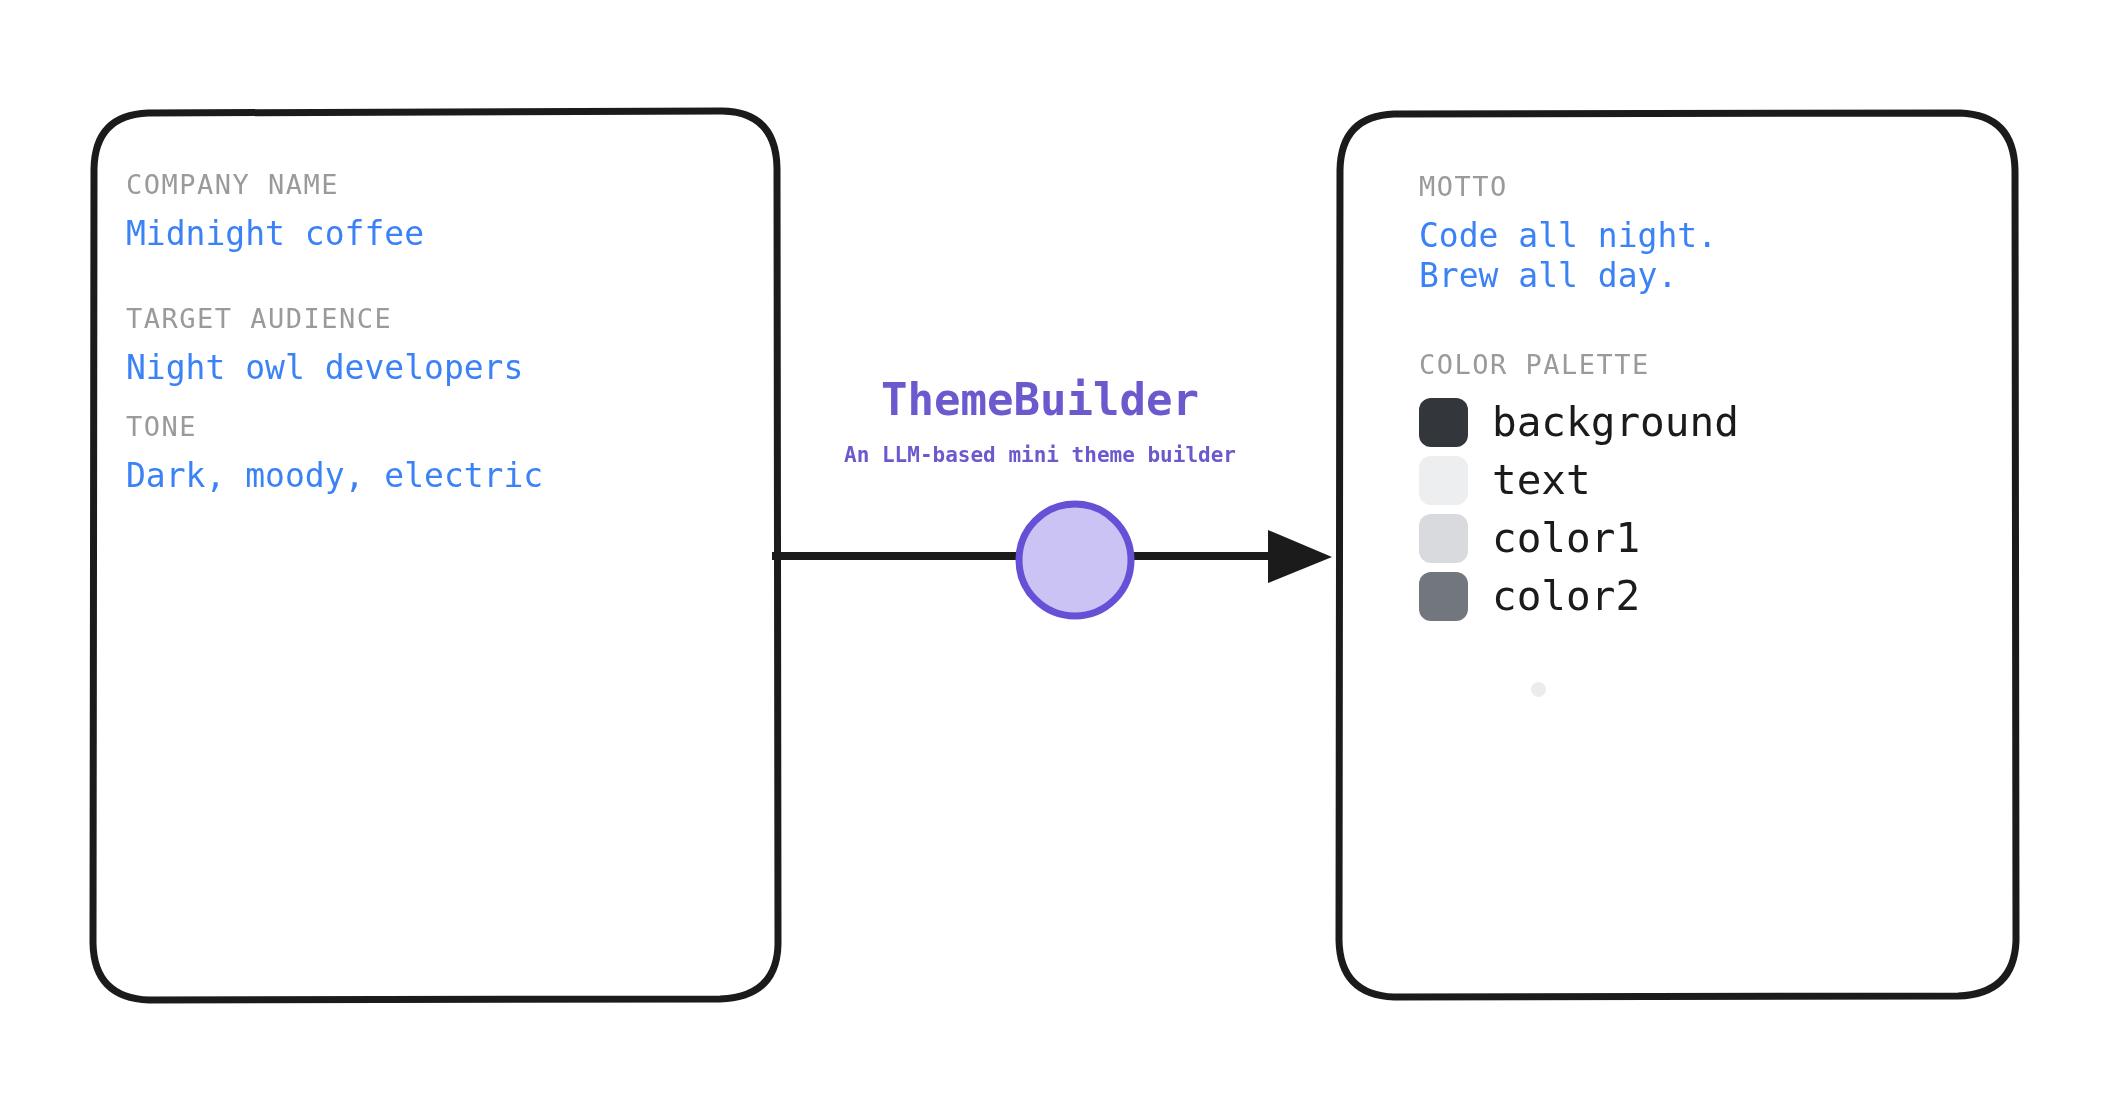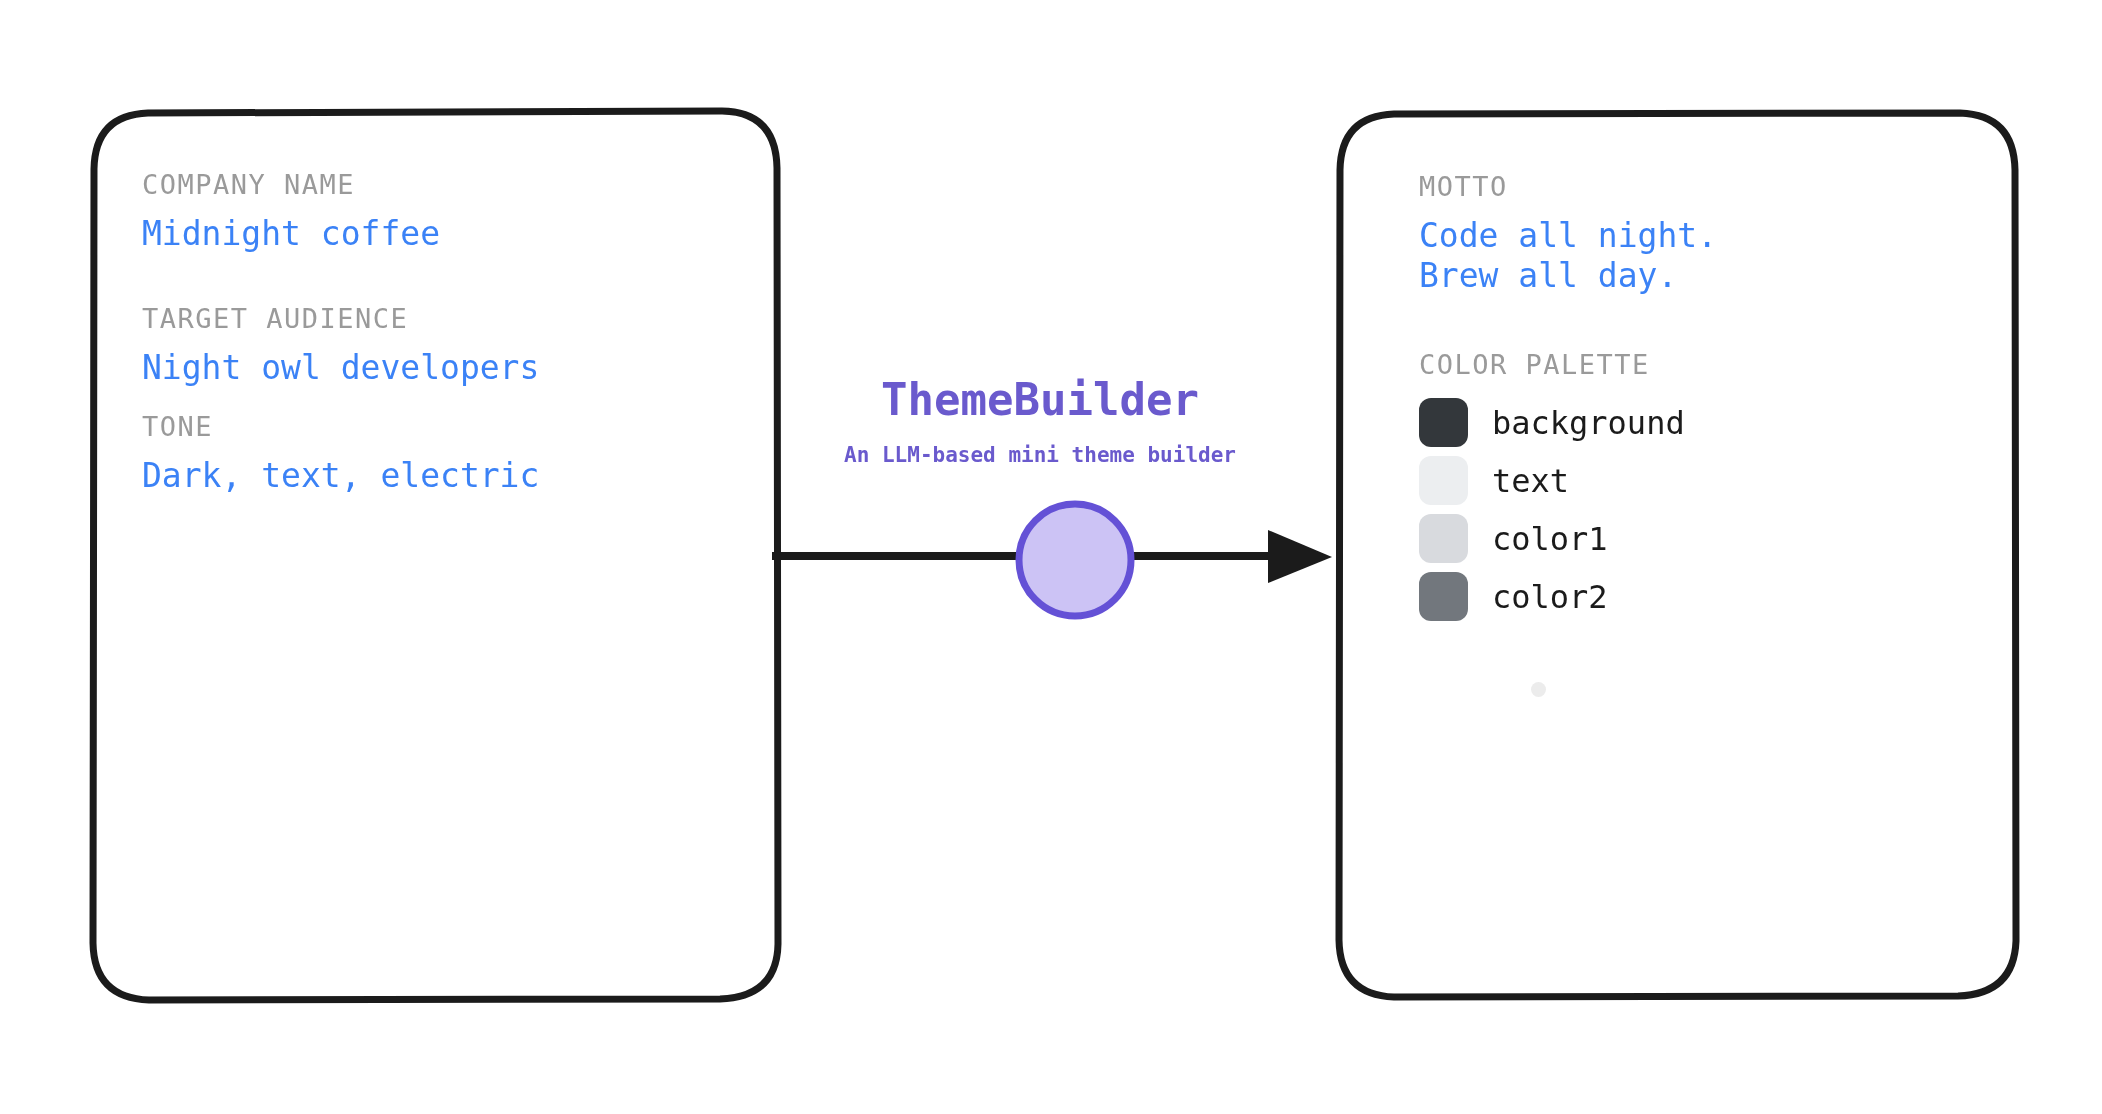--- a/index.html
+++ b/index.html
@@ -36,21 +36,21 @@
     box-sizing: border-box;
   }
 
   #card-input {
     left: 90px;
     top: 108px;
     width: 690px;
     height: 895px;
   }
   #card-input .card-body {
-    padding: 62px 46px 40px 52px;
+    padding: 62px 46px 40px 36px;
   }
 
   #card-output {
     left: 1336px;
     top: 110px;
     width: 682px;
     height: 890px;
   }
   #card-output .card-body {
     padding: 62px 46px 40px 83px;
@@ -99,21 +99,21 @@
   .swatch {
     width: 49px;
     height: 49px;
     border-radius: 12px;
     margin-right: 24px;
     flex: 0 0 auto;
     filter: blur(0.35px);
   }
   .swatch-name {
     font-family: "DejaVu Sans Mono", "Liberation Mono", monospace;
-    font-size: 32px;
+    font-size: 41px;
     color: #1b1b1b;
     line-height: 1;
   }
   .palette-dot {
     width: 15px;
     height: 15px;
     border-radius: 50%;
     background: #ececec;
     margin: 56px 0 0 112px;
   }
@@ -172,21 +172,21 @@
     <div class="field f-company">
       <div class="field-label">COMPANY NAME</div>
       <div class="field-value">Midnight coffee</div>
     </div>
     <div class="field f-audience">
       <div class="field-label">TARGET AUDIENCE</div>
       <div class="field-value">Night owl developers</div>
     </div>
     <div class="field f-tone">
       <div class="field-label">TONE</div>
-      <div class="field-value">Dark, text, electric</div>
+      <div class="field-value">Dark, moody, electric</div>
     </div>
   </div>
 </div>
 
 <div id="brand-block">
   <div id="brand-title">ThemeBuilder</div>
   <div id="brand-subtitle">An LLM-based mini theme builder</div>
 </div>
 
 <svg id="flow-arrow" viewBox="0 0 580 170">

